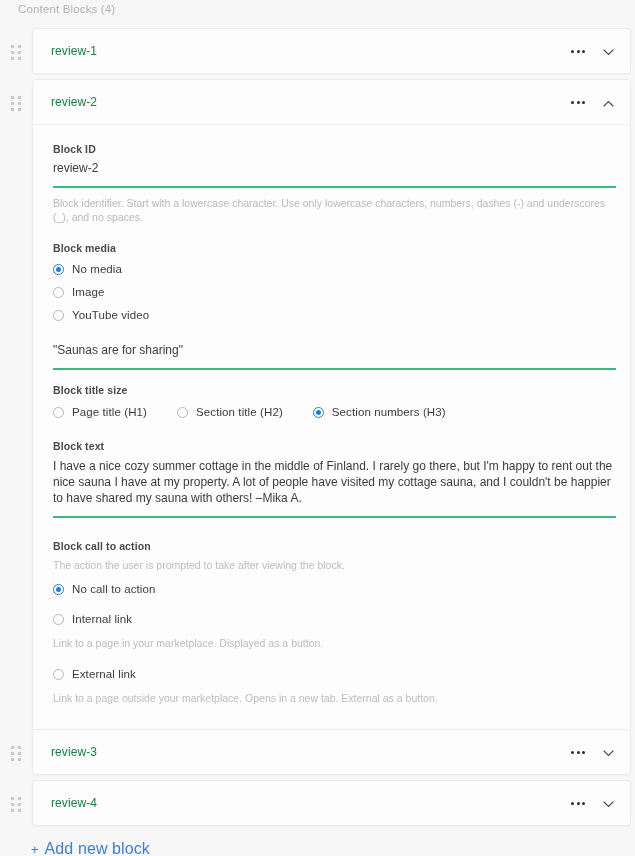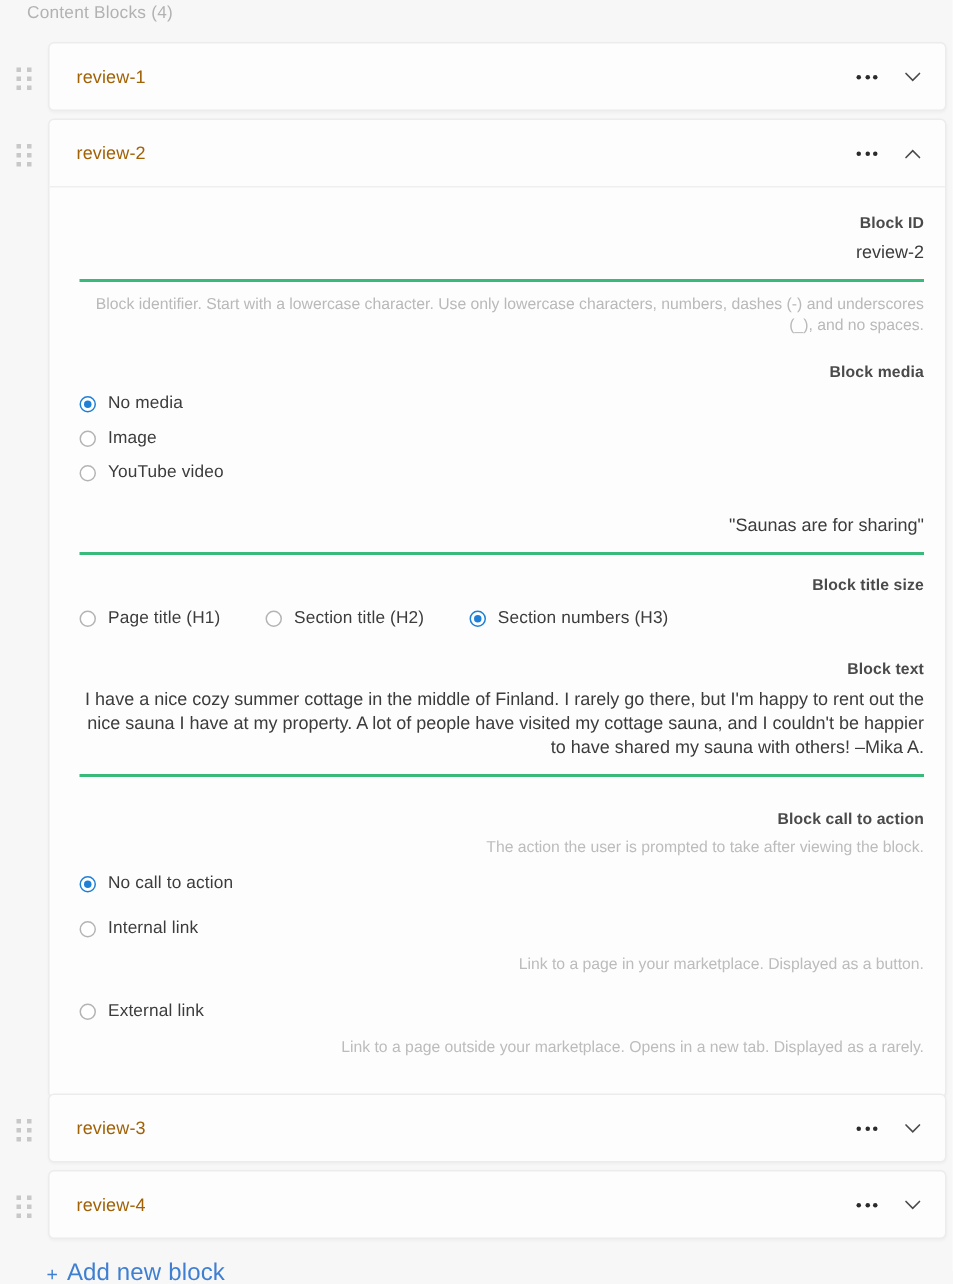--- a/index.html
+++ b/index.html
@@ -7,21 +7,21 @@
   body {
     width: 635px;
     height: 856px;
     background: #f7f7f7;
     font-family: "Liberation Sans", sans-serif;
     color: #4a4a4a;
     -webkit-font-smoothing: antialiased;
     overflow: hidden;
   }
 
-  .page { position: relative; width: 635px; height: 624px; text-align: right; }
+  .page { position: relative; width: 635px; height: 624px; }
 
   
   .section-title {
     position: absolute;
     left: 18px;
     top: 3px;
     font-size: 11.5px;
     color: #b2b2b2;
     letter-spacing: 0.15px;
   }
@@ -69,21 +69,21 @@
 
   .card-header {
     height: 44px;
     display: flex;
     align-items: center;
     padding: 0 16px 0 18px;
   }
 
   .card-title {
     font-size: 12px;
-    color: #a16207;
+    color: #15803d;
     letter-spacing: 0.1px;
   }
 
   .header-actions {
     margin-left: auto;
     display: flex;
     align-items: center;
     gap: 16px;
   }
 
@@ -383,21 +383,21 @@
             <div class="cta-help" style="margin:7px 0 0 0;">Link to a page in your marketplace. Displayed as a button.</div>
           </div>
 
           <div class="spacer-14"></div>
 
           <div class="cta-block">
             <label class="radio-row">
               <span class="radio"></span>
               <span class="radio-label">External link</span>
             </label>
-            <div class="cta-help" style="margin:7px 0 0 0;">Link to a page outside your marketplace. Opens in a new tab. Displayed as a rarely.</div>
+            <div class="cta-help" style="margin:7px 0 0 0;">Link to a page outside your marketplace. Opens in a new tab. External as a button.</div>
           </div>
         </div>
 
       </div>
     </div>
   </div>
 
   <div class="block-row" style="top:729px;">
     <div class="drag-handle">
       <span class="dots">

